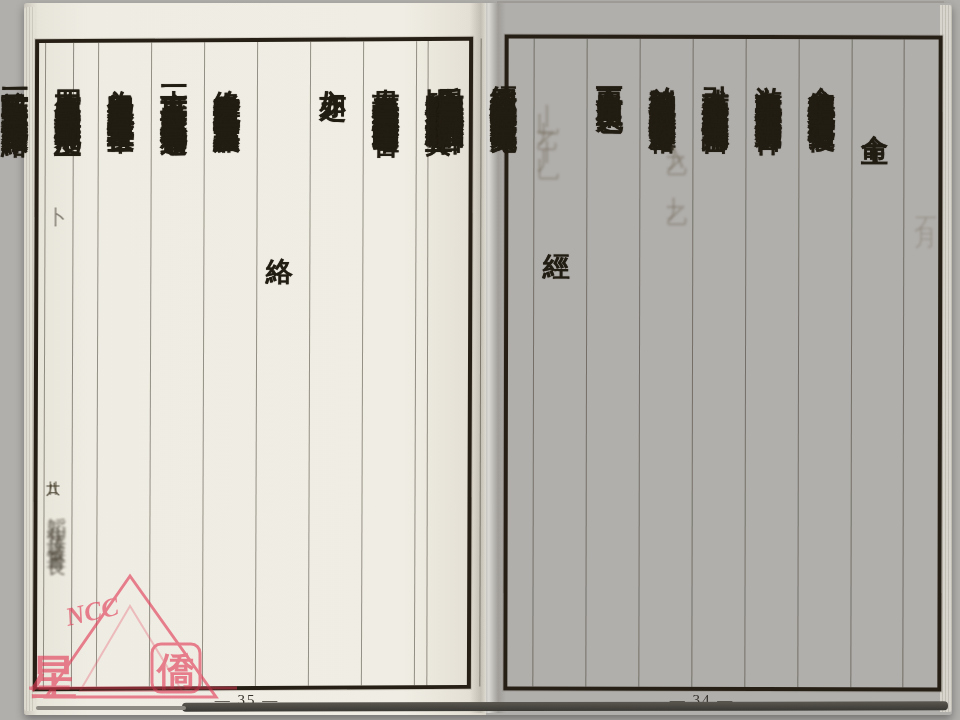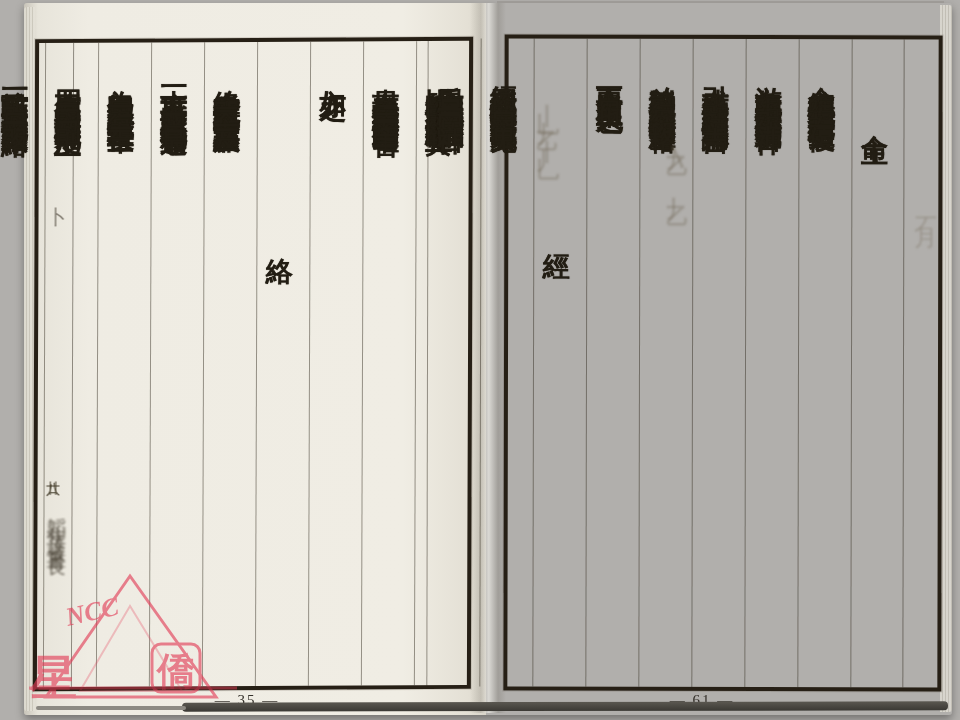--- a/index.html
+++ b/index.html
@@ -151,21 +151,21 @@
         <div class="col" style="padding-top: 26px;">氏女胃柳房虛昴星心危畢張在天同為一氣故宮神</div>
       </div>
   </div>
 
   <div id="bleed-layer">
       <div class="bleed" style="left: 662px; top: 128px;">丿乙〵丿乙</div>
       <div class="bleed" style="left: 532px; top: 85px;">丨乚丿乙丨丿乚</div>
     </div>
 
   <div class="pagenum pagenum-left">— 35 —</div>
-  <div class="pagenum pagenum-right">— 61 —</div>
+  <div class="pagenum pagenum-right">— 34 —</div>
 
   <div class="shadow-main"></div>
   <div class="shadow-left"></div>
 
   <div class="watermark">
     <svg width="215" height="148" viewBox="0 0 215 148">
       <g stroke="#e23a55" fill="none">
         <polygon points="104,6 20,127 190,127" stroke-width="3"></polygon>
         <polygon points="104,36 54,121 156,121" stroke-width="2" opacity=".45"></polygon>
         <line x1="3" y1="118" x2="211" y2="118" stroke-width="3" opacity=".8"></line>

